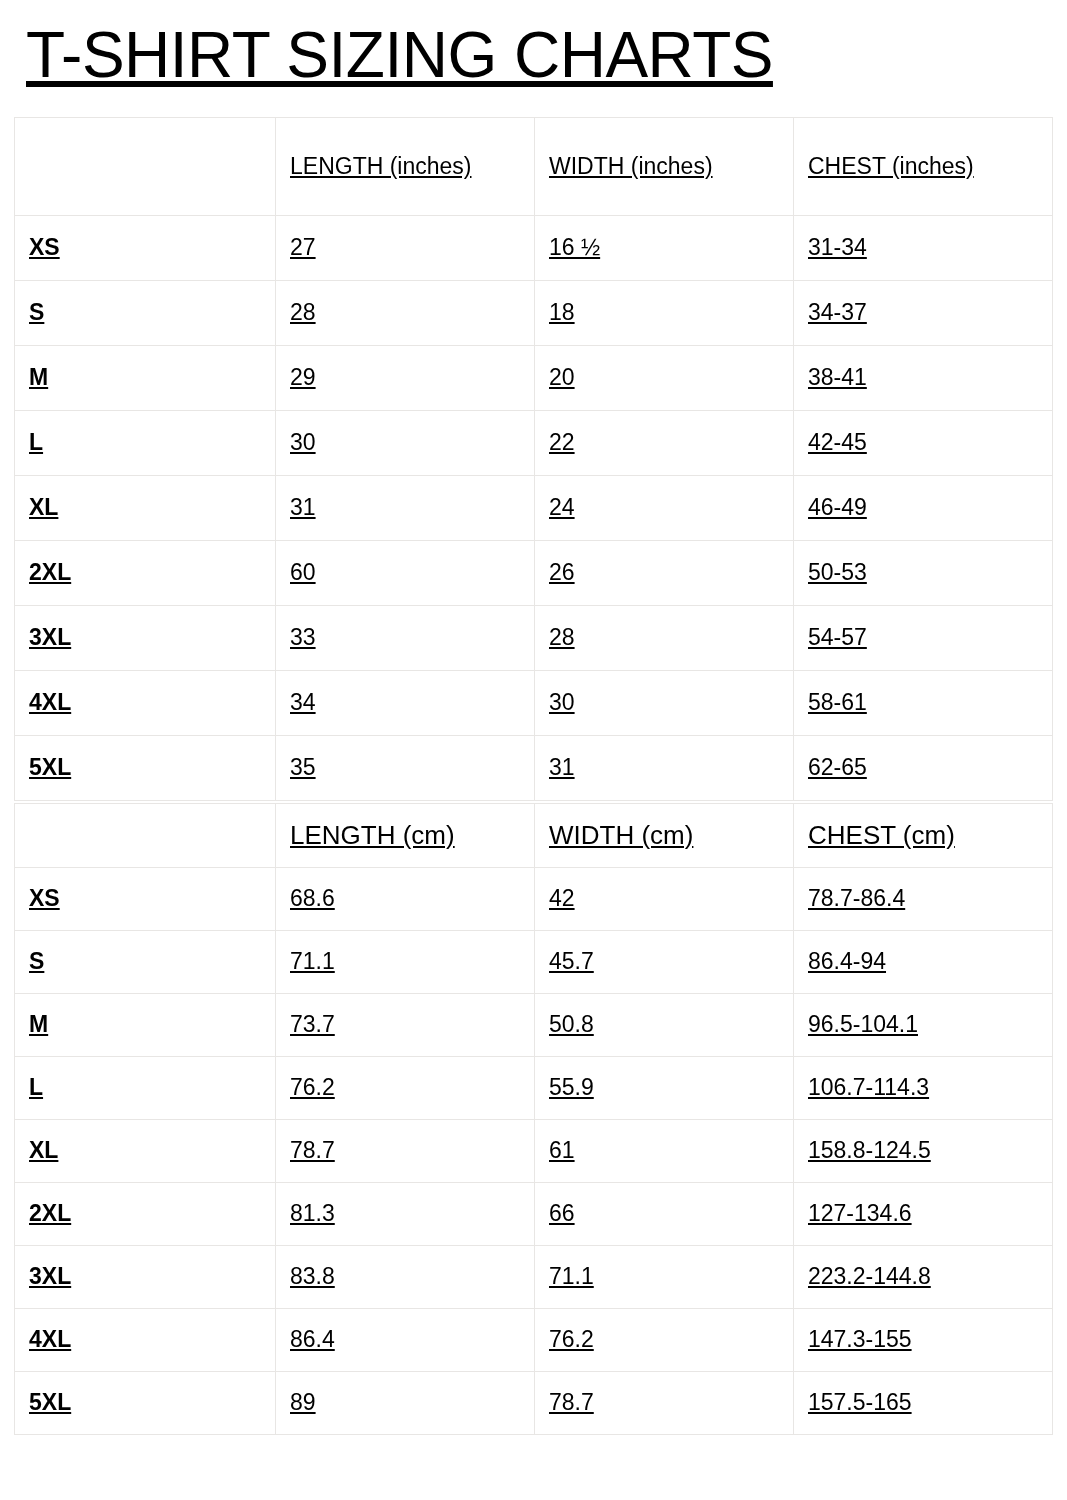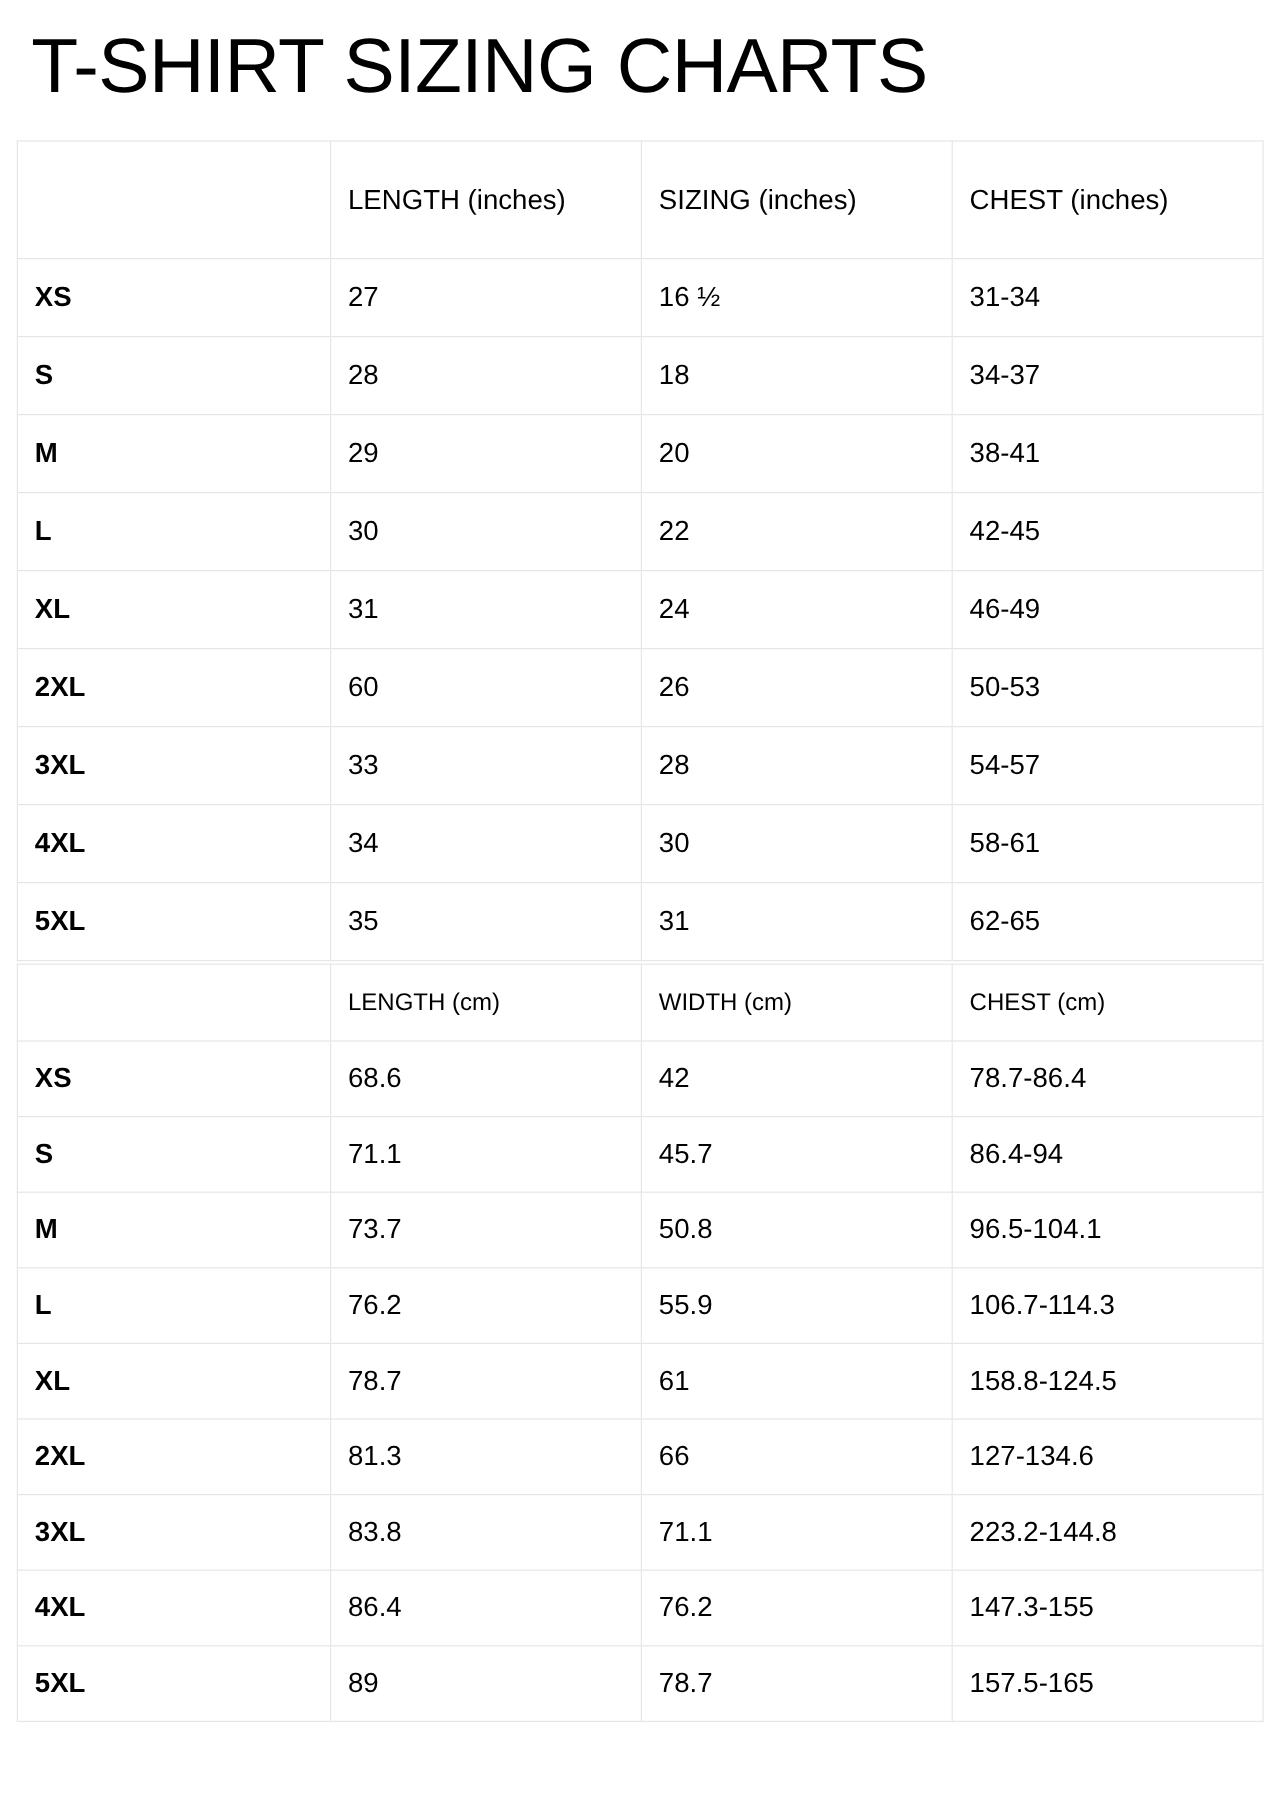--- a/index.html
+++ b/index.html
@@ -10,20 +10,21 @@
   }
   body {
     width: 1067px;
     min-height: 1500px;
     font-family: "Liberation Sans", sans-serif;
     color: #000000;
   }
   .page {
     width: 900px;
     padding: 16px 14px 0 14px;
+    text-decoration: underline;
   }
   .doc-title {
     font-size: 64px;
     font-weight: normal;
     letter-spacing: -0.5px;
     line-height: 1.05;
     margin: 6px 0 28px 12px;
     white-space: nowrap;
   }
   table.sizing {
@@ -62,21 +63,21 @@
   .t-inches tbody td.size-cell {
     font-weight: bold;
     font-size: 23px;
   }
 
   
   .t-cm {
     margin-top: 0;
   }
   .t-cm thead th {
-    font-size: 20px;
+    font-size: 26px;
     height: 64px;
     padding: 10px 14px;
   }
   .t-cm tbody td {
     height: 63px;
     padding: 6px 14px;
   }
   .t-cm tbody td.size-cell {
     font-weight: bold;
   }
@@ -93,21 +94,21 @@
     <colgroup>
       <col class="c-size">
         <col class="c-len">
         <col class="c-wid">
         <col class="c-che">
     </colgroup>
     <thead>
       <tr>
         <th></th>
         <th class="hdr-len">LENGTH (inches)</th>
-        <th>SIZING (inches)</th>
+        <th>WIDTH (inches)</th>
         <th>CHEST (inches)</th>
       </tr>
     </thead>
     <tbody>
       <tr>
         <td class="size-cell">XS</td>
         <td>27</td>
         <td>16 ½</td>
         <td>31-34</td>
       </tr>

